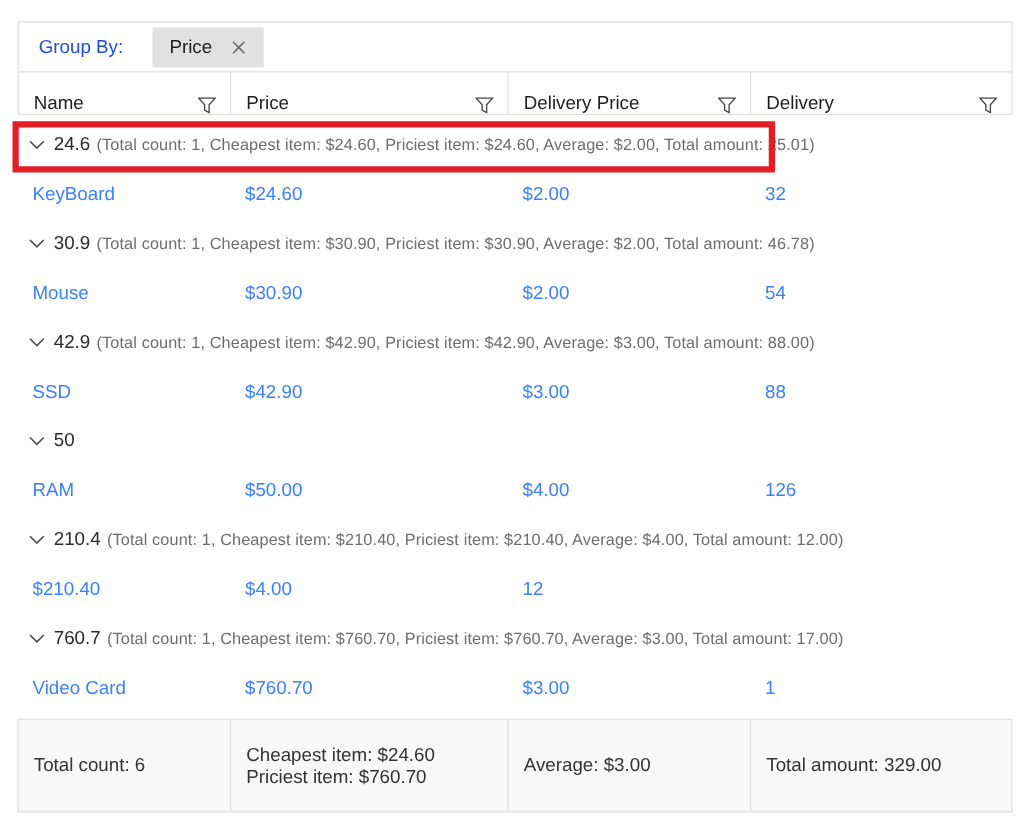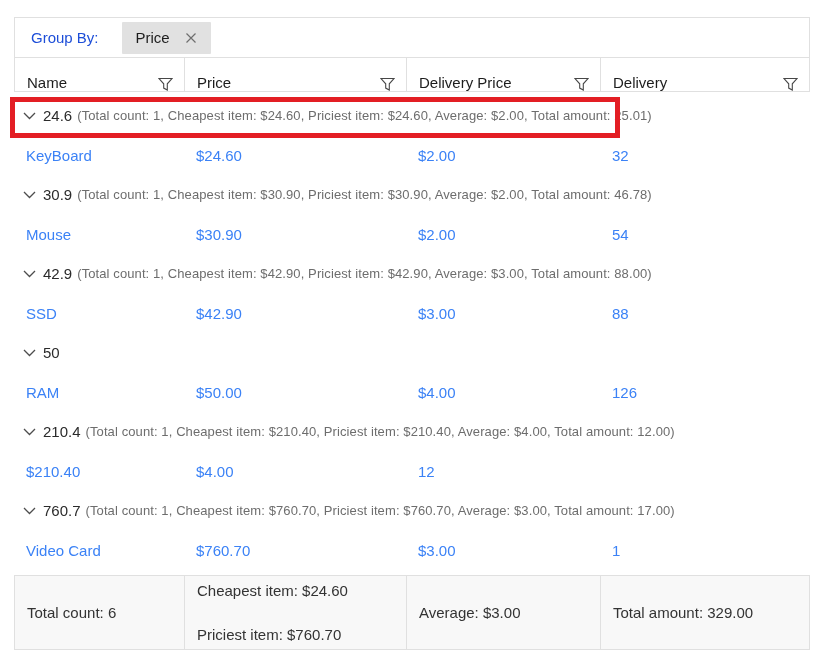--- a/index.html
+++ b/index.html
@@ -32,21 +32,21 @@
   .data-row{height:39.5px;display:grid;grid-template-columns:170px 222px 194px 1fr;
             align-items:center;cursor:pointer;}
   .cell{padding-left:12px;font-size:15px;color:#3b82f6;white-space:nowrap;}
 
   
   .footer{margin-top:5px;box-sizing:border-box;height:75px;border:1px solid #e0e0e0;
           background:#f8f8f8;display:grid;grid-template-columns:169px 222px 194px 1fr;}
   .fcell{display:flex;flex-direction:column;justify-content:center;
          padding:0 10px 0 12px;font-size:15px;color:#333;}
   .fcell + .fcell{border-left:1px solid #e0e0e0;}
-  .fcell.two-line{justify-content:space-between;padding-top:6px;padding-bottom:6px;}
+  .fcell.two-line{justify-content:center;padding-top:6px;padding-bottom:6px;}
   .fcell span{white-space:nowrap;}
 
   
   .annotation{position:absolute;left:10px;top:97px;width:610px;height:41px;
               box-sizing:border-box;border:5px solid #e31e24;pointer-events:none;}
 
   svg{display:block;}
 </style>
 </head>
 <body>

